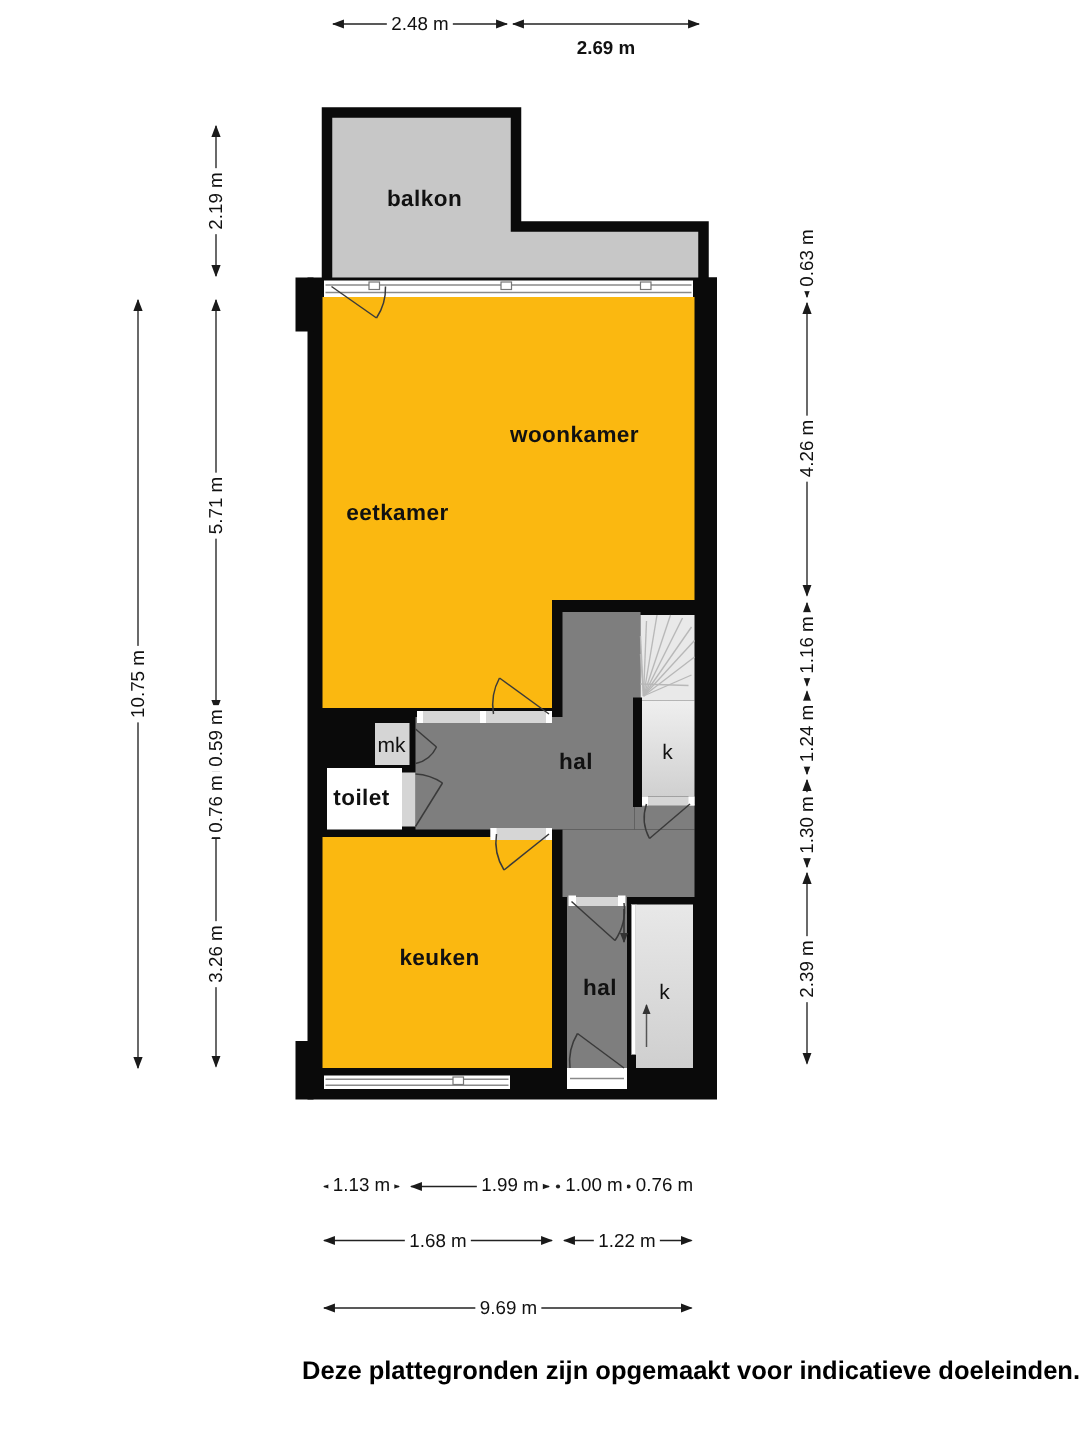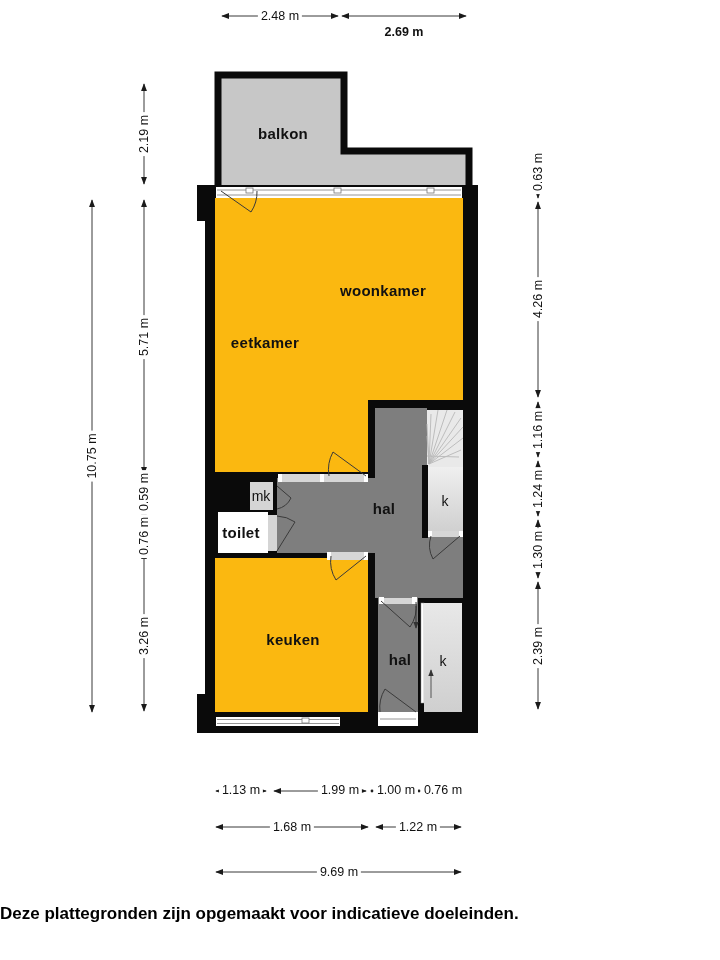--- a/index.html
+++ b/index.html
@@ -19,21 +19,21 @@
   .fill-wall{fill:var(--wall-black);}
   .dimline{stroke:#222;stroke-width:0.9;fill:none;}
   .arcline{stroke:#3a3a3a;stroke-width:1;fill:none;}
   .winline{stroke:#8a8a8a;stroke-width:0.9;}
   .ray{stroke:#b8b8b8;stroke-width:0.9;}
   .lbl{position:absolute;transform:translate(-50%,-50%);white-space:nowrap;color:#111;}
   .room{font-size:15px;letter-spacing:0.3px;font-weight:bold;}
   .room-sm{font-size:14px;}
   .dim{font-size:12.5px;background:#fff;padding:0 3px;line-height:14px;}
   .rot{transform:translate(-50%,-50%) rotate(-90deg);}
-  .disclaimer{position:absolute;left:0;top:903px;width:720px;text-align:left;
+  .disclaimer{position:absolute;left:0;top:903px;width:720px;text-align:right;
               font-size:17px;font-weight:bold;color:#000;line-height:22px;}
 </style>
 </head>
 <body>
 
 <div class="page">
 
   <svg class="plan-svg" width="720" height="960" viewBox="0 0 720 960">
     <defs>
       <marker id="ar" markerWidth="9" markerHeight="9" viewBox="0 0 10 10" refX="9" refY="5" orient="auto-start-reverse">

